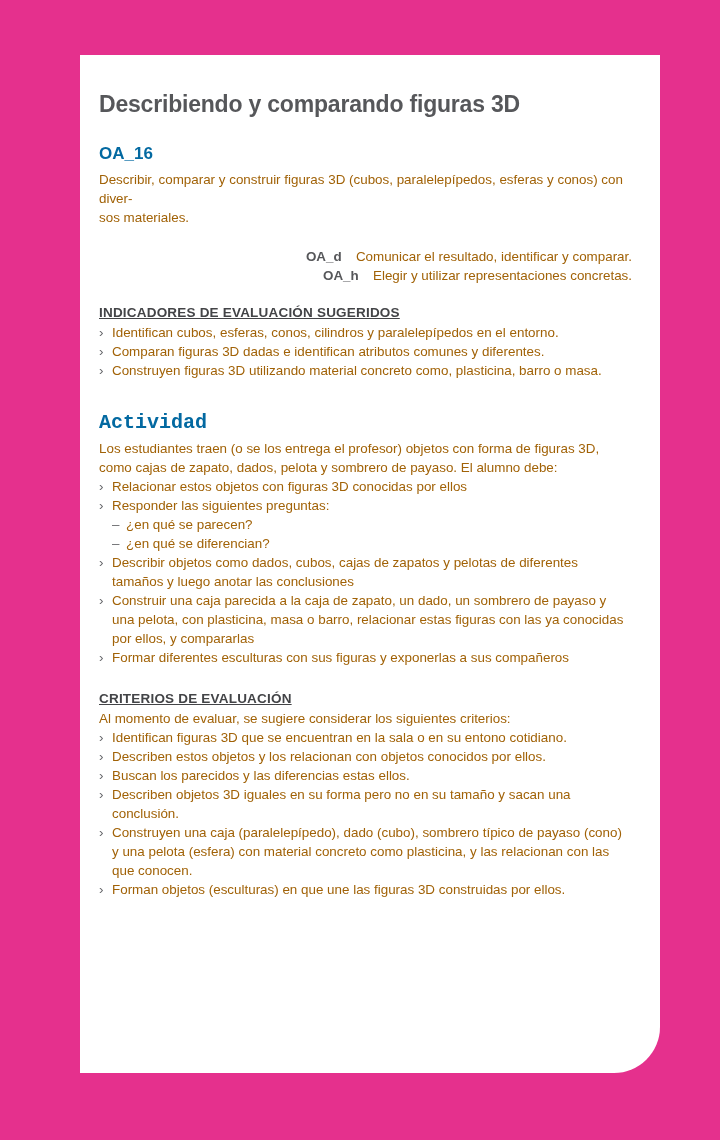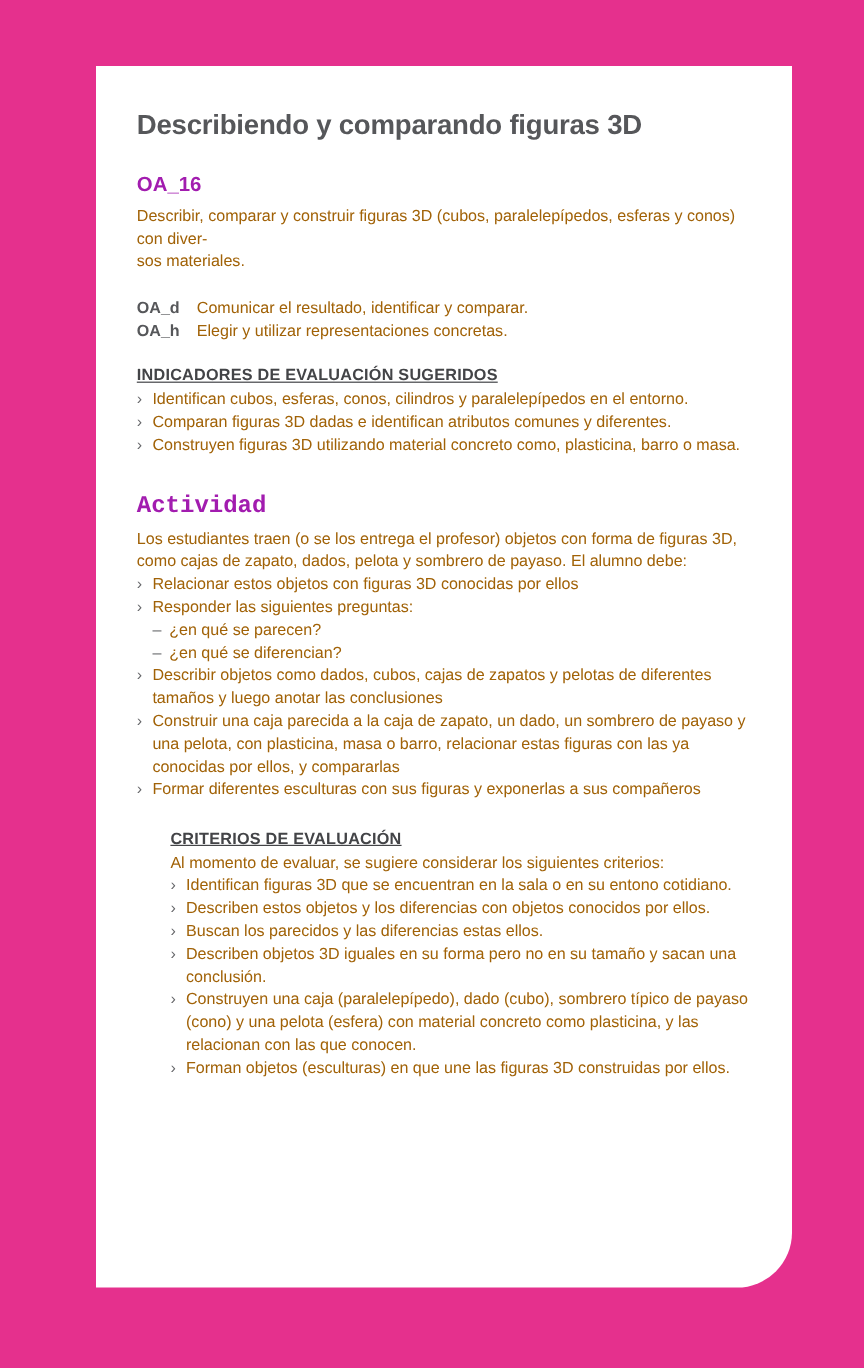--- a/index.html
+++ b/index.html
@@ -13,49 +13,49 @@
     overflow: hidden;
   }
   .card {
     position: absolute;
     left: 80px;
     top: 55px;
     width: 580px;
     height: 1018px;
     background: #ffffff;
     border-radius: 0 0 46px 0;
-    padding: 36px 28px 0 34px;
+    padding: 36px 28px 0 19px;
   }
   .page-title {
     margin: 0 0 26px 0;
     font-size: 23px;
     font-weight: bold;
     letter-spacing: -0.2px;
     color: #56575a;
   }
   .pink-heading {
     margin: 0 0 6px 0;
     font-size: 17px;
     font-weight: bold;
-    color: #a21caf;
+    color: #0369a1;
   }
   .pink-heading.big {
     font-size: 20px;
     margin: 0 0 5px 0;
     font-family: Liberation Mono, monospace;
   }
   .body-text {
     margin: 0;
     font-size: 13.4px;
     line-height: 19px;
     color: #a16207;
   }
   .prewrap { white-space: pre-line; }
   .objectives { margin-top: 20px; }
-  .obj-row { display: flex; }
+  .obj-row { display: flex; justify-content: flex-end; }
   .obj-code {
     flex: none;
     width: 50px;
     font-weight: bold;
     font-size: 13.4px;
     line-height: 19px;
     color: #56575a;
   }
   .section-heading {
     margin: 20px 0 3px 0;
@@ -86,21 +86,21 @@
   }
   ul.sub-list li { display: flex; }
   .dash {
     flex: none;
     width: 14px;
     font-size: 13.4px;
     line-height: 19px;
     color: #67686b;
   }
   .section-actividad { margin-top: 31px; }
-  .section-criterios { margin-top: 24px; margin-left: 28px; }
+  .section-criterios { margin-top: 24px; }
 </style>
 </head>
 <body>
 
 <div class="card">
 
   <h1 class="page-title">Describiendo y comparando figuras 3D</h1>
 
   <section>
     <h2 class="pink-heading">OA_16</h2>
@@ -178,21 +178,21 @@
   <section class="section-criterios">
     <h3 class="section-heading" style="margin-top:0;">CRITERIOS DE EVALUACIÓN</h3>
     <p class="body-text">Al momento de evaluar, se sugiere considerar los siguientes criterios:</p>
     <ul class="bullet-list">
       <li>
         <span class="bullet">›</span>
         <span class="body-text li-text">Identifican figuras 3D que se encuentran en la sala o en su entono cotidiano.</span>
       </li>
       <li>
         <span class="bullet">›</span>
-        <span class="body-text li-text">Describen estos objetos y los diferencias con objetos conocidos por ellos.</span>
+        <span class="body-text li-text">Describen estos objetos y los relacionan con objetos conocidos por ellos.</span>
       </li>
       <li>
         <span class="bullet">›</span>
         <span class="body-text li-text">Buscan los parecidos y las diferencias estas ellos.</span>
       </li>
       <li>
         <span class="bullet">›</span>
         <span class="body-text li-text">Describen objetos 3D iguales en su forma pero no en su tamaño y sacan una conclusión.</span>
       </li>
       <li>

